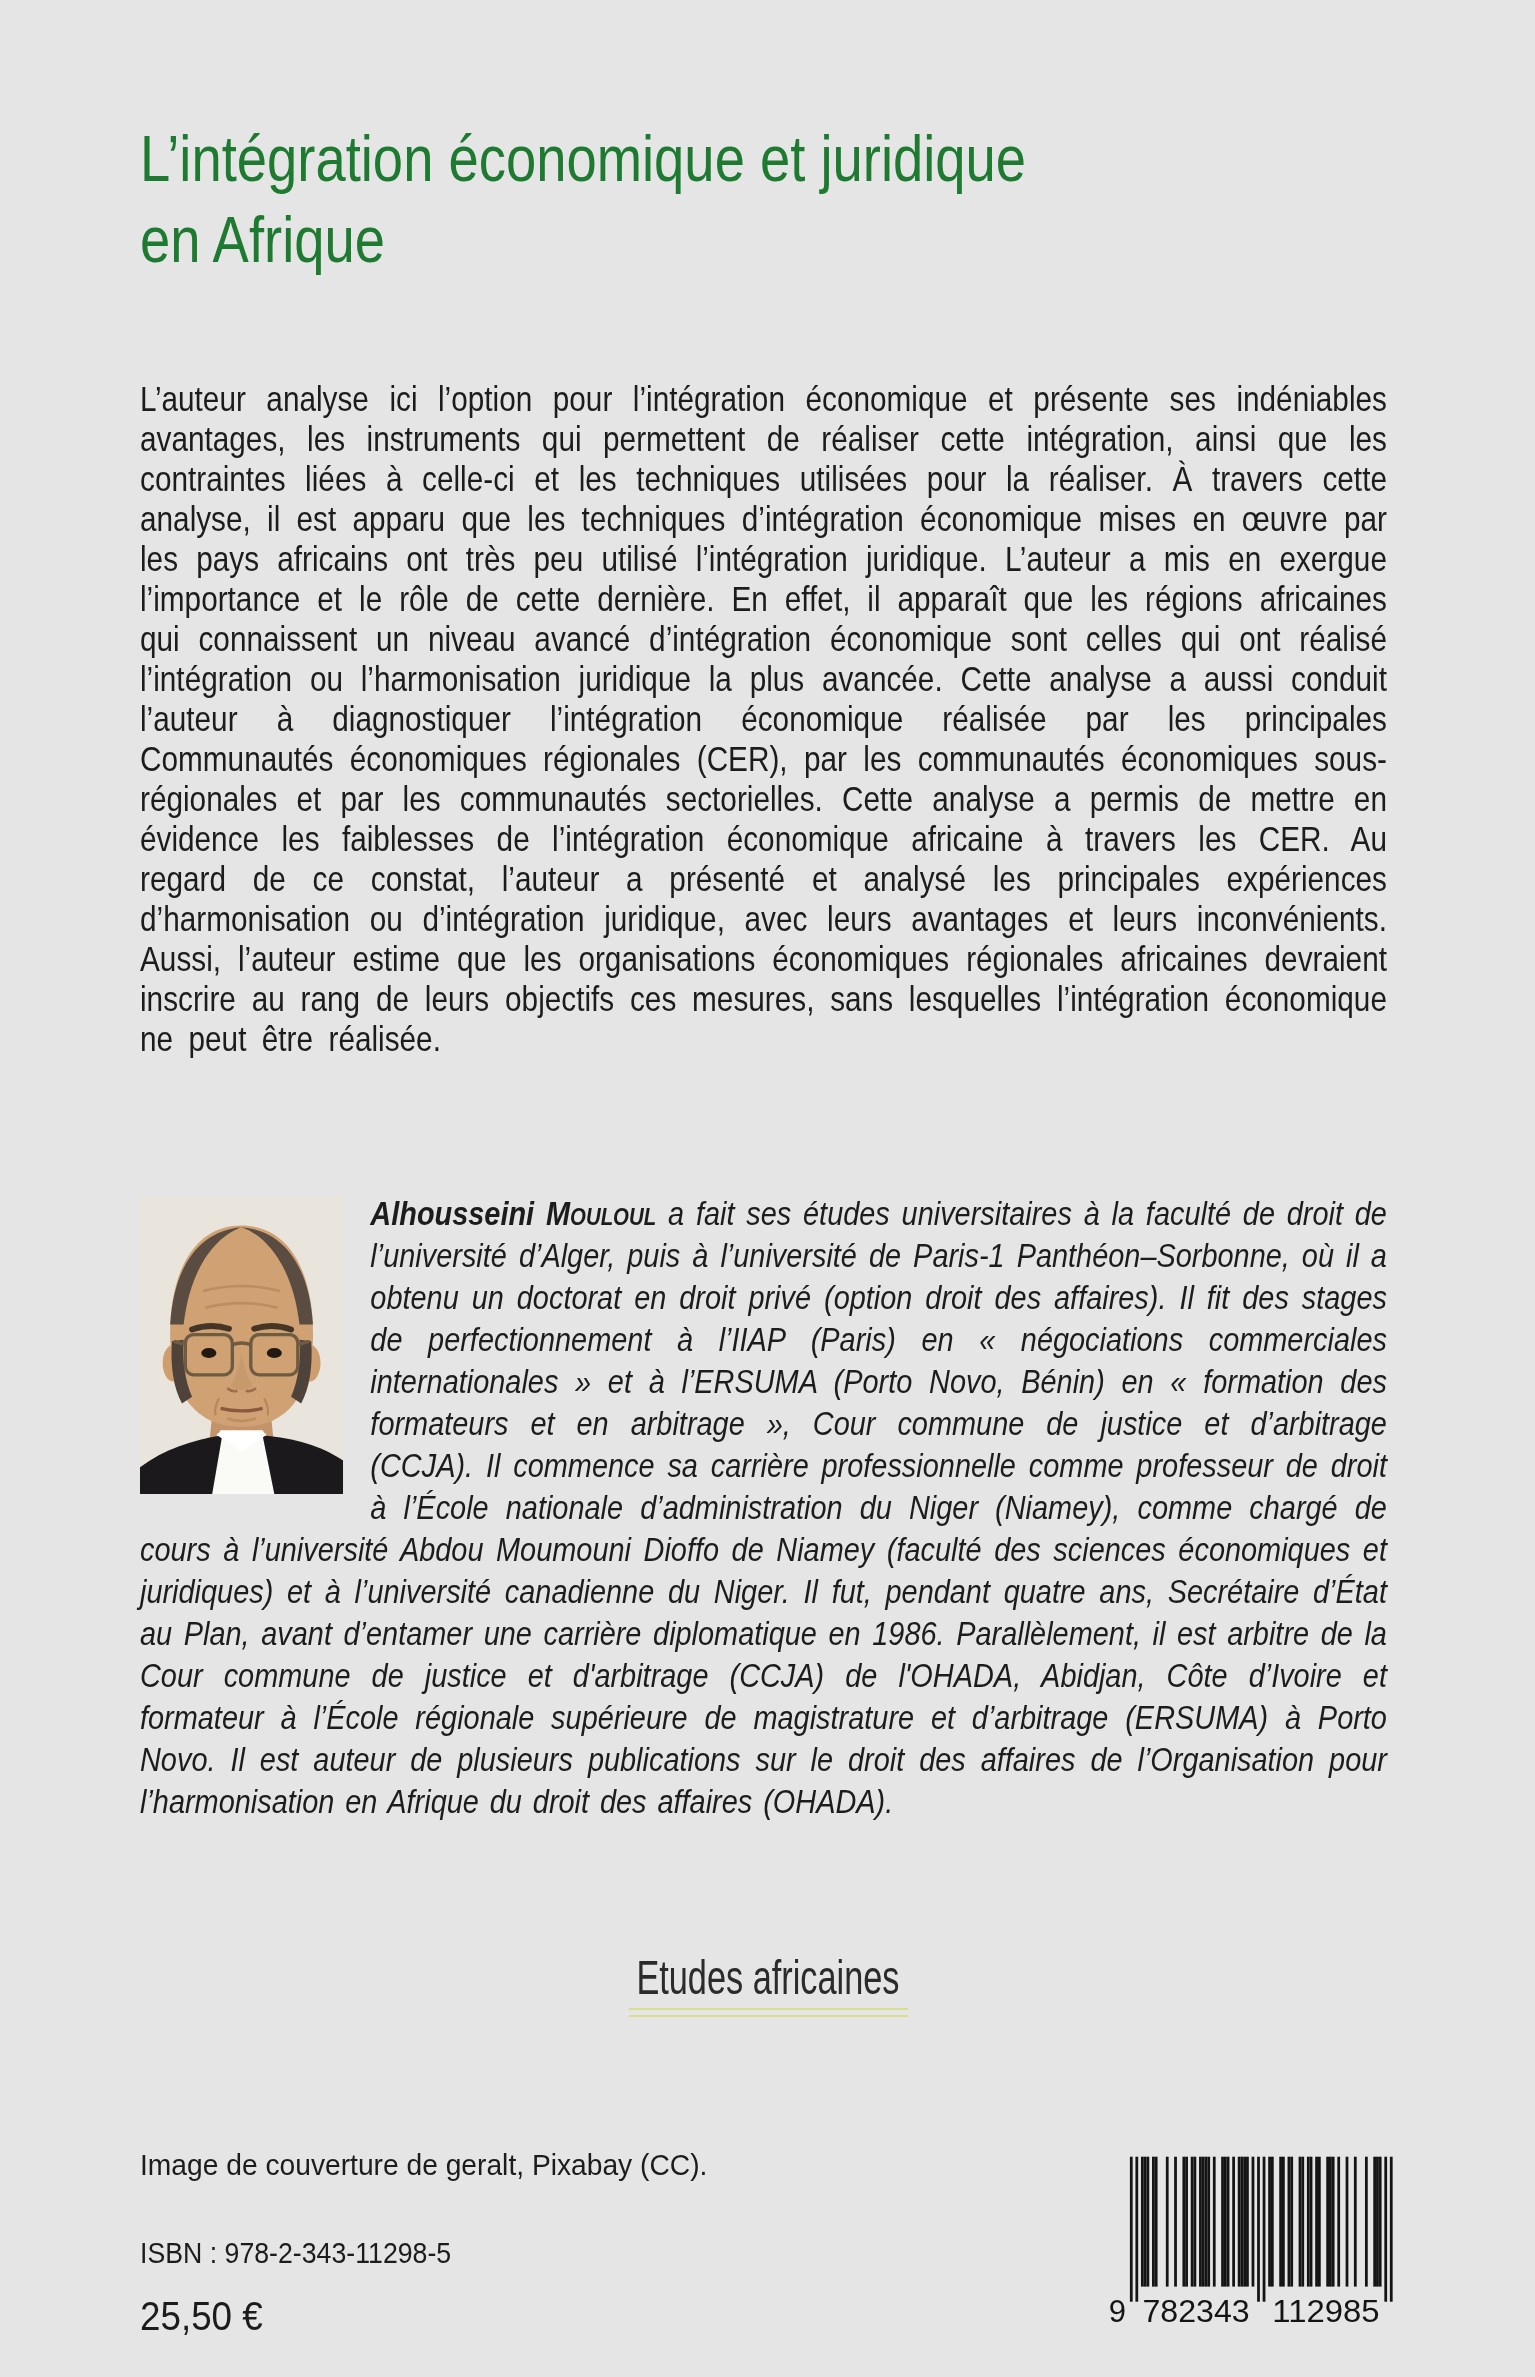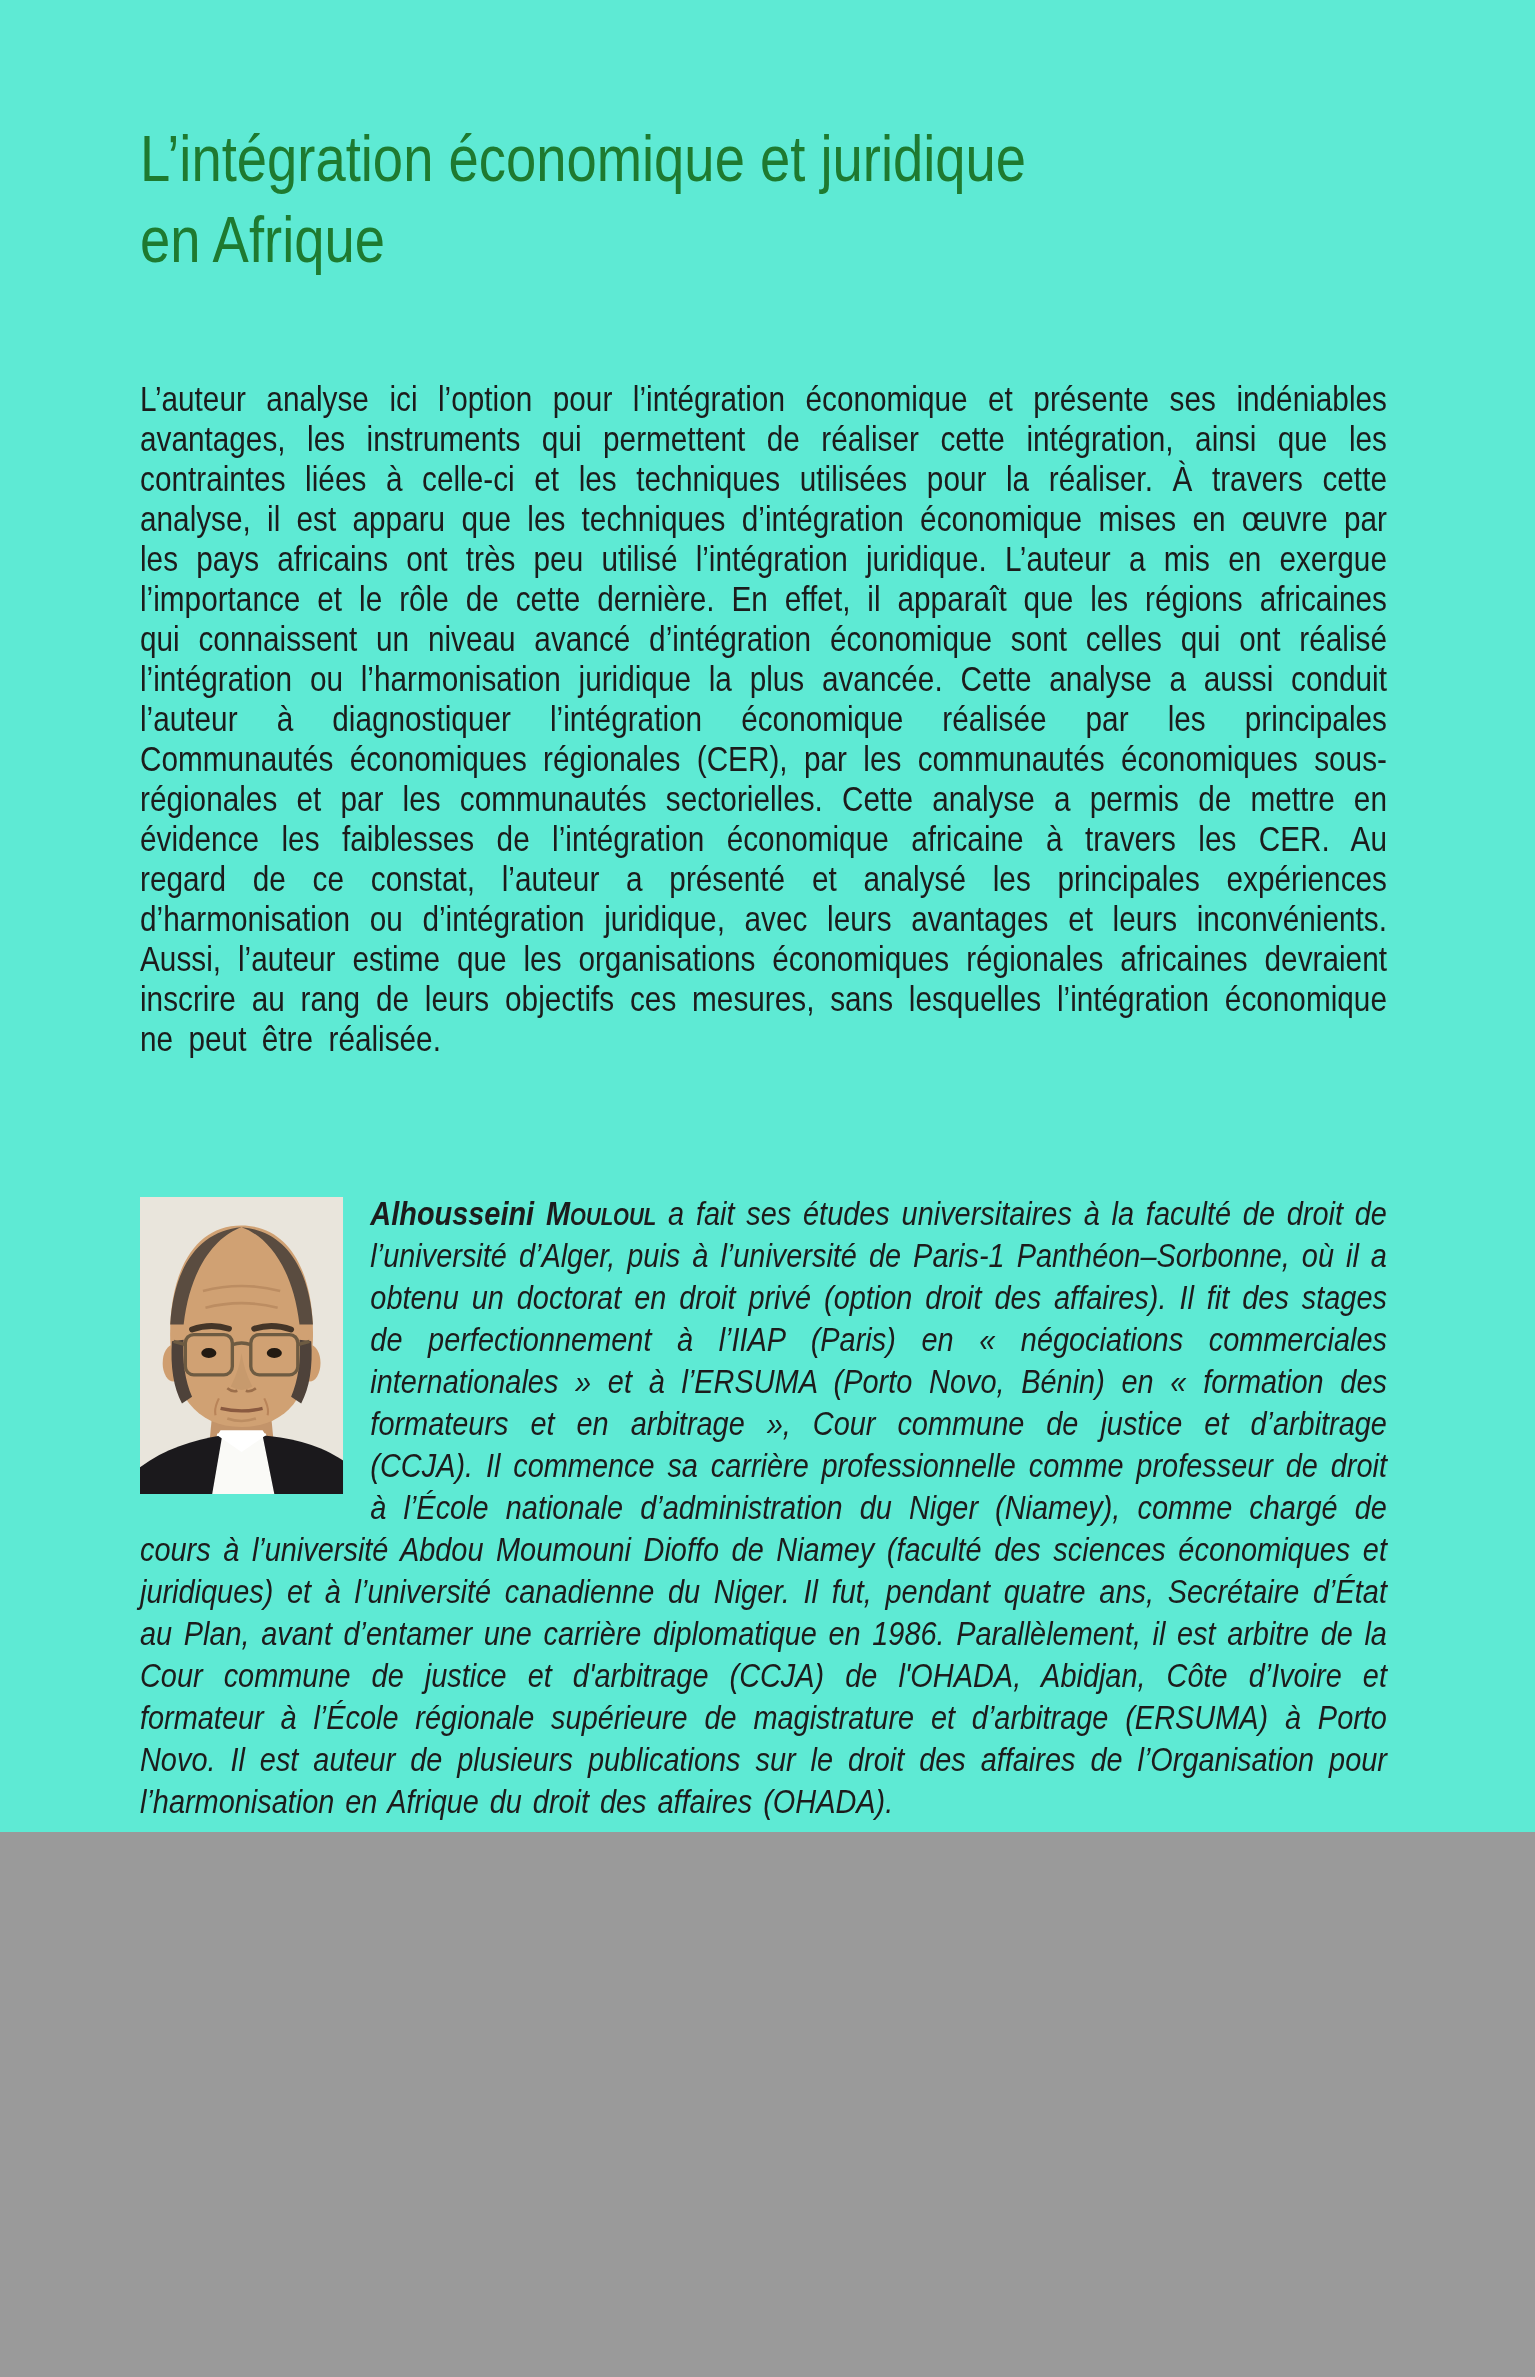--- a/index.html
+++ b/index.html
@@ -1,18 +1,18 @@
 <!DOCTYPE html>
 <html style="font-size:13.4px"><head>
 <meta charset="utf-8">
 <title>Book back cover</title>
 <style>
   html,body{margin:0;padding:0;background:#9a9a9a;}
   .page{
-    position:relative;width:1536px;height:1832px;margin:0 auto;background:#5eead4;
+    position:relative;width:1536px;height:2377px;margin:0 auto;background:#e5e5e5;
     font-family:"Liberation Sans",sans-serif;color:#1c1c1c;overflow:hidden;
   }
   
   .title{position:absolute;left:140px;top:76px;font-size:64px;line-height:81px;
     font-weight:400;transform:scaleX(0.85);transform-origin:0 0;white-space:nowrap;}
   .title .tl{display:block;}
   
   .summary-wrap{position:absolute;left:140px;top:379px;width:1467px;
     transform:scaleX(0.85);transform-origin:0 0;}
   .summary{margin:0;font-size:35px;line-height:40px;text-align:justify;

